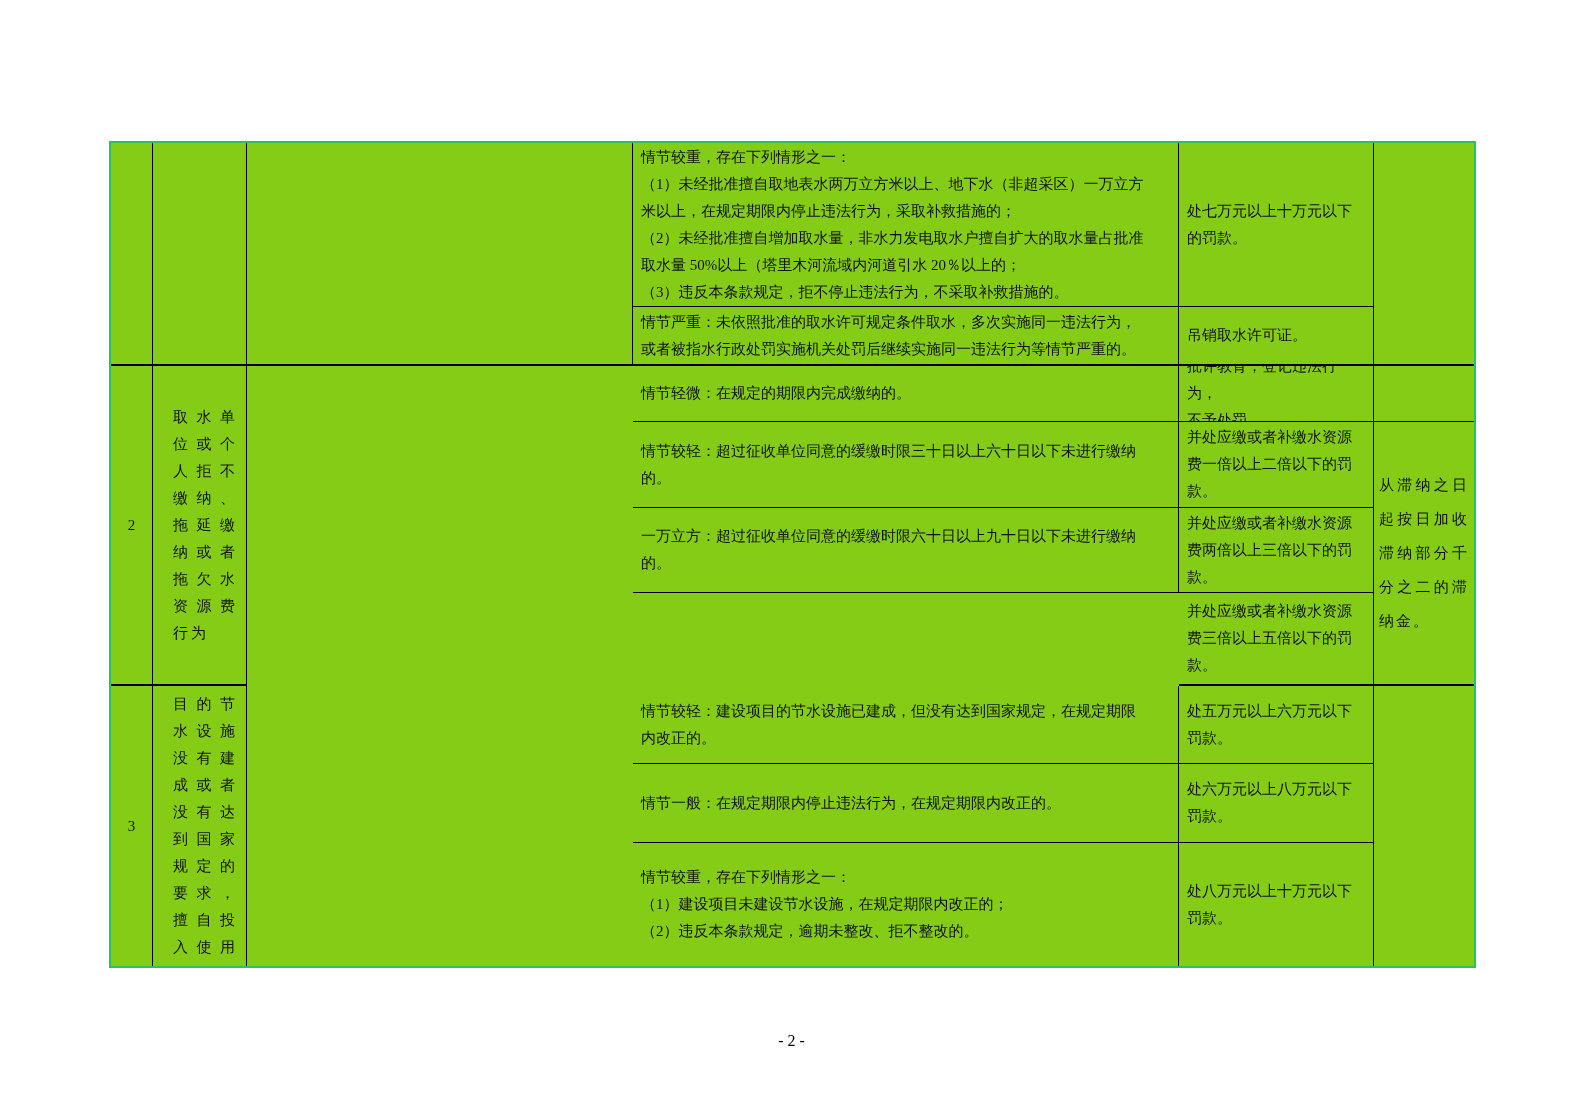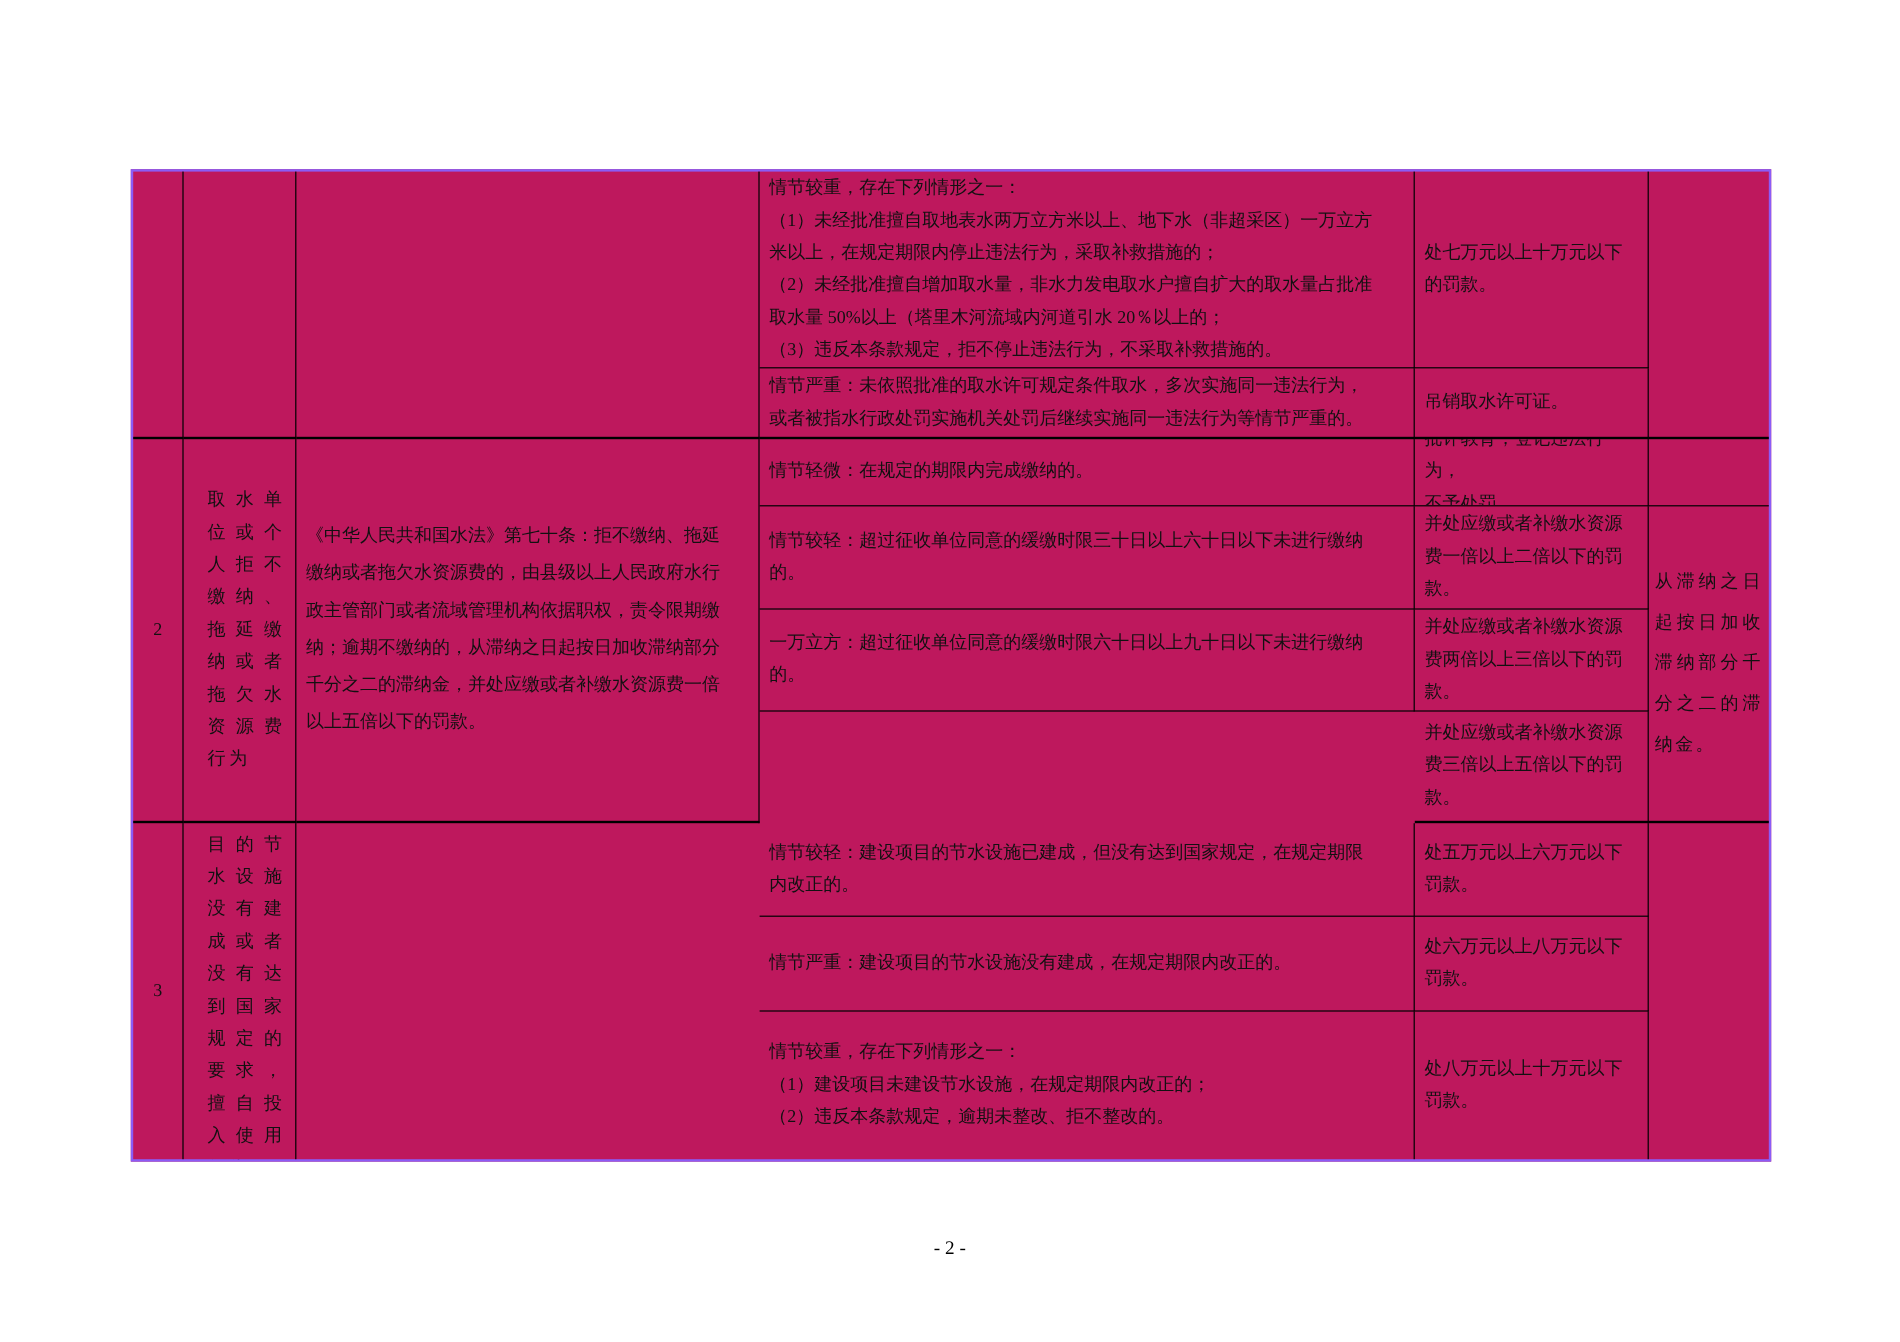--- a/index.html
+++ b/index.html
@@ -5,22 +5,22 @@
   html,body{margin:0;padding:0;}
   body{
     width:1583px;height:1118px;position:relative;background:#ffffff;
     font-family:"Liberation Serif","DejaVu Serif",serif;color:#111;
   }
   .tbl{
     position:absolute;left:109px;top:141px;
     display:grid;
     grid-template-columns:42px 94px 386px 546px 195px 100px;
     grid-template-rows:164px 59px 56px 86px 85px 93px 78px 79px 123px;
-    border:2px solid #8b5cf6;
-    background:#be185d;
+    border:2px solid #22c55e;
+    background:#84cc16;
   }
   .cell{
     box-sizing:border-box;
     border-right:1px solid #000;
     border-bottom:1px solid #000;
     display:flex;align-items:center;
     padding:0 8px;
     font-size:15px;line-height:27px;
     overflow:hidden;
   }
@@ -69,28 +69,20 @@
     <div class="txt">吊销取水许可证。</div>
   </div>
   <div class="cell nbr bb2" style="grid-row:1/3;grid-column:6;"></div>
 
   <div class="cell ctr bb2" style="grid-row:3/7;grid-column:1;">
     <div class="txt">2</div>
   </div>
   <div class="cell vjust bb2" style="grid-row:3/7;grid-column:2;">
     <div class="txt">取水单位或个人拒不缴纳、拖延缴纳或者拖欠水资源费行为</div>
   </div>
-  <div class="cell legal bb2" style="grid-row:3/7;grid-column:3;">
-    <div class="txt">《中华人民共和国水法》第七十条：拒不缴纳、拖延
-缴纳或者拖欠水资源费的，由县级以上人民政府水行
-政主管部门或者流域管理机构依据职权，责令限期缴
-纳；逾期不缴纳的，从滞纳之日起按日加收滞纳部分
-千分之二的滞纳金，并处应缴或者补缴水资源费一倍
-以上五倍以下的罚款。</div>
-  </div>
 
   <div class="cell" style="grid-row:3;grid-column:4;">
     <div class="txt">情节轻微：在规定的期限内完成缴纳的。</div>
   </div>
   <div class="cell pen" style="grid-row:3;grid-column:5;">
     <div class="txt">批评教育，登记违法行为，
 不予处罚。</div>
   </div>
   <div class="cell nbr" style="grid-row:3;grid-column:6;"></div>
 
@@ -134,21 +126,21 @@
   <div class="cell" style="grid-row:7;grid-column:4;">
     <div class="txt">情节较轻：建设项目的节水设施已建成，但没有达到国家规定，在规定期限
 内改正的。</div>
   </div>
   <div class="cell pen" style="grid-row:7;grid-column:5;">
     <div class="txt">处五万元以上六万元以下
 罚款。</div>
   </div>
 
   <div class="cell" style="grid-row:8;grid-column:4;">
-    <div class="txt">情节严重：建设项目的节水设施没有建成，在规定期限内改正的。</div>
+    <div class="txt">情节一般：在规定期限内停止违法行为，在规定期限内改正的。</div>
   </div>
   <div class="cell pen" style="grid-row:8;grid-column:5;">
     <div class="txt">处六万元以上八万元以下
 罚款。</div>
   </div>
 
   <div class="cell nbb" style="grid-row:9;grid-column:4;">
     <div class="txt">情节较重，存在下列情形之一：
 （1）建设项目未建设节水设施，在规定期限内改正的；
 （2）违反本条款规定，逾期未整改、拒不整改的。</div>

